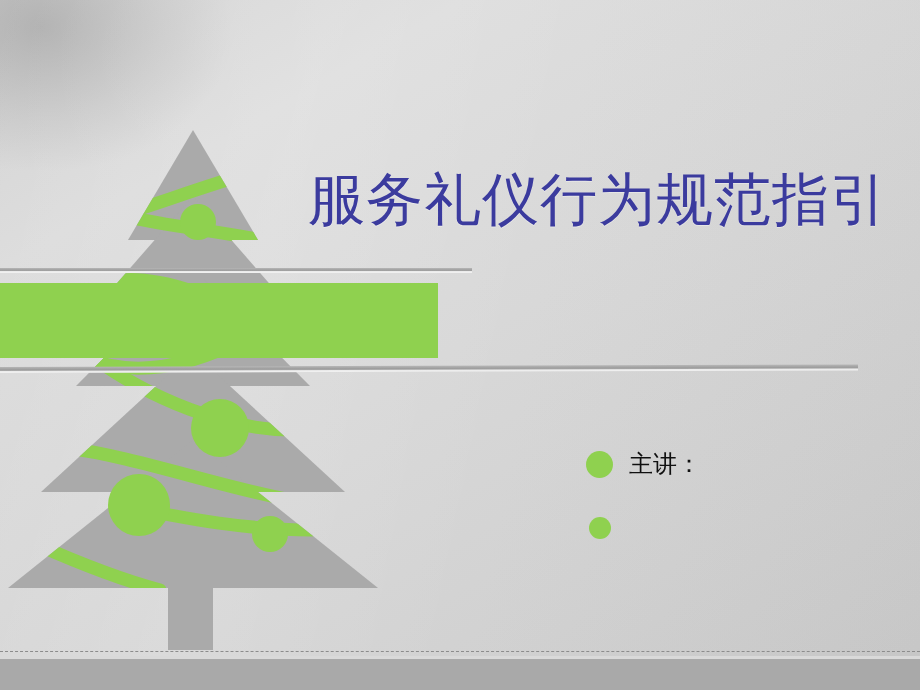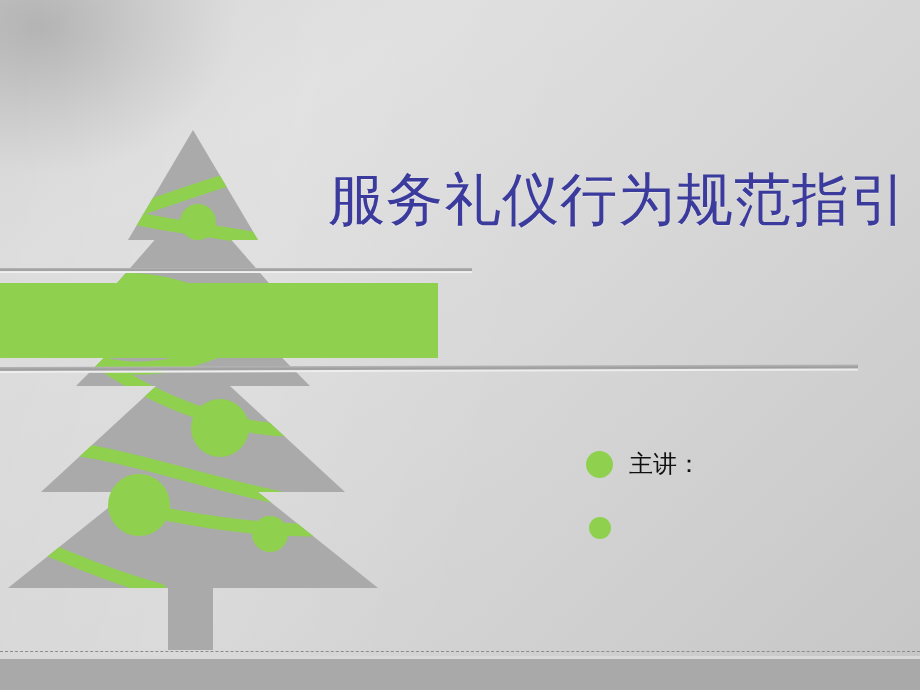--- a/index.html
+++ b/index.html
@@ -82,21 +82,20 @@
     left: 308px;
     top: 168px;
     width: 600px;
     color: #3b3b9e;
     font-size: 57px;
     line-height: 1.12;
     letter-spacing: 1px;
     white-space: nowrap;
     font-family: "DejaVu Sans", "Liberation Sans", sans-serif;
     text-shadow: 0 1px 0 rgba(255,255,255,0.35);
-    text-align: right;
   }
 
   
   .bullets {
     position: absolute;
     left: 586px;
     top: 432px;
     width: 330px;
     text-align: center;
   }

